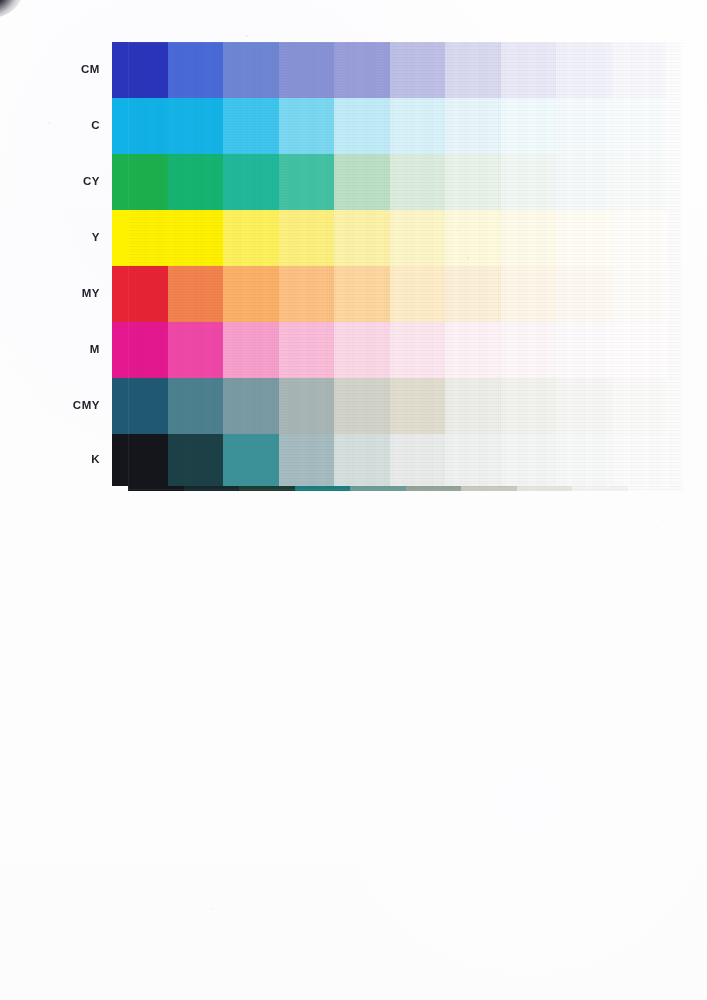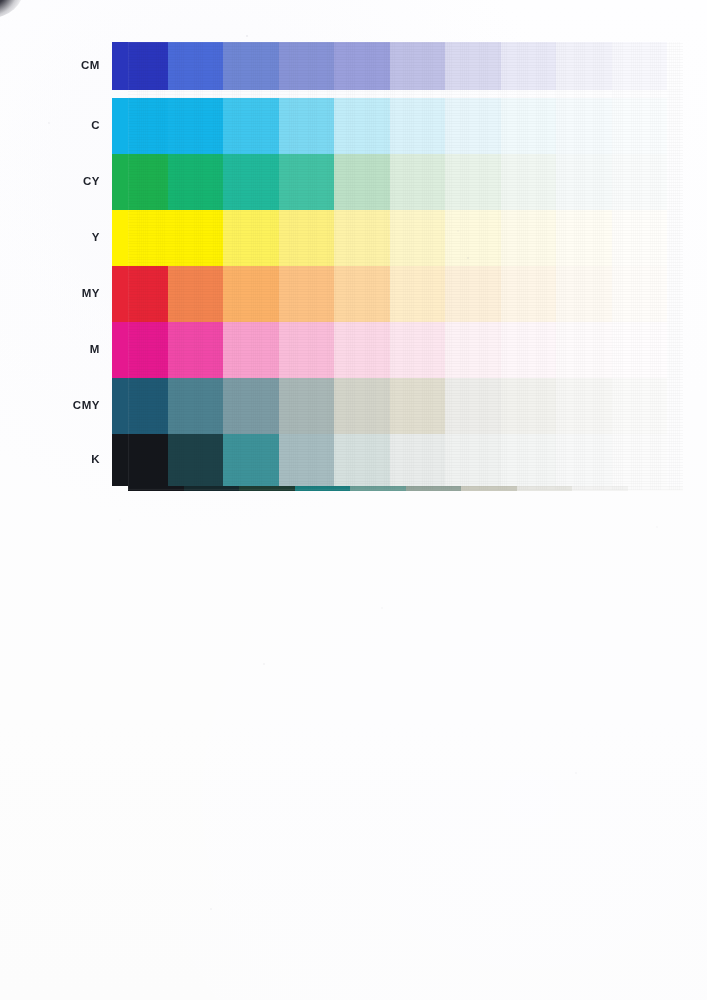--- a/index.html
+++ b/index.html
@@ -136,21 +136,21 @@
   #footer-band .swatch { height: 100%; }
 </style>
 </head>
 <body>
 
 <div id="page-sheet"></div>
 <div id="scan-corner-artifact"></div>
 
 <div id="calibration-chart">
 
-  <div class="chart-row" style="top:42px; height:48px;">
+  <div class="chart-row" style="top:42px; height:56px;">
     <div class="row-label">CM</div>
     <div class="swatch-strip">
         <div class="swatch" style="background: rgb(42, 53, 188);"></div>
         <div class="swatch" style="background: rgb(74, 106, 216);"></div>
         <div class="swatch" style="background: rgb(111, 134, 212);"></div>
         <div class="swatch" style="background: rgb(135, 147, 214);"></div>
         <div class="swatch" style="background: rgb(154, 159, 220);"></div>
         <div class="swatch" style="background: rgb(191, 192, 230);"></div>
         <div class="swatch" style="background: rgb(217, 217, 240);"></div>
         <div class="swatch" style="background: rgb(233, 233, 247);"></div>

